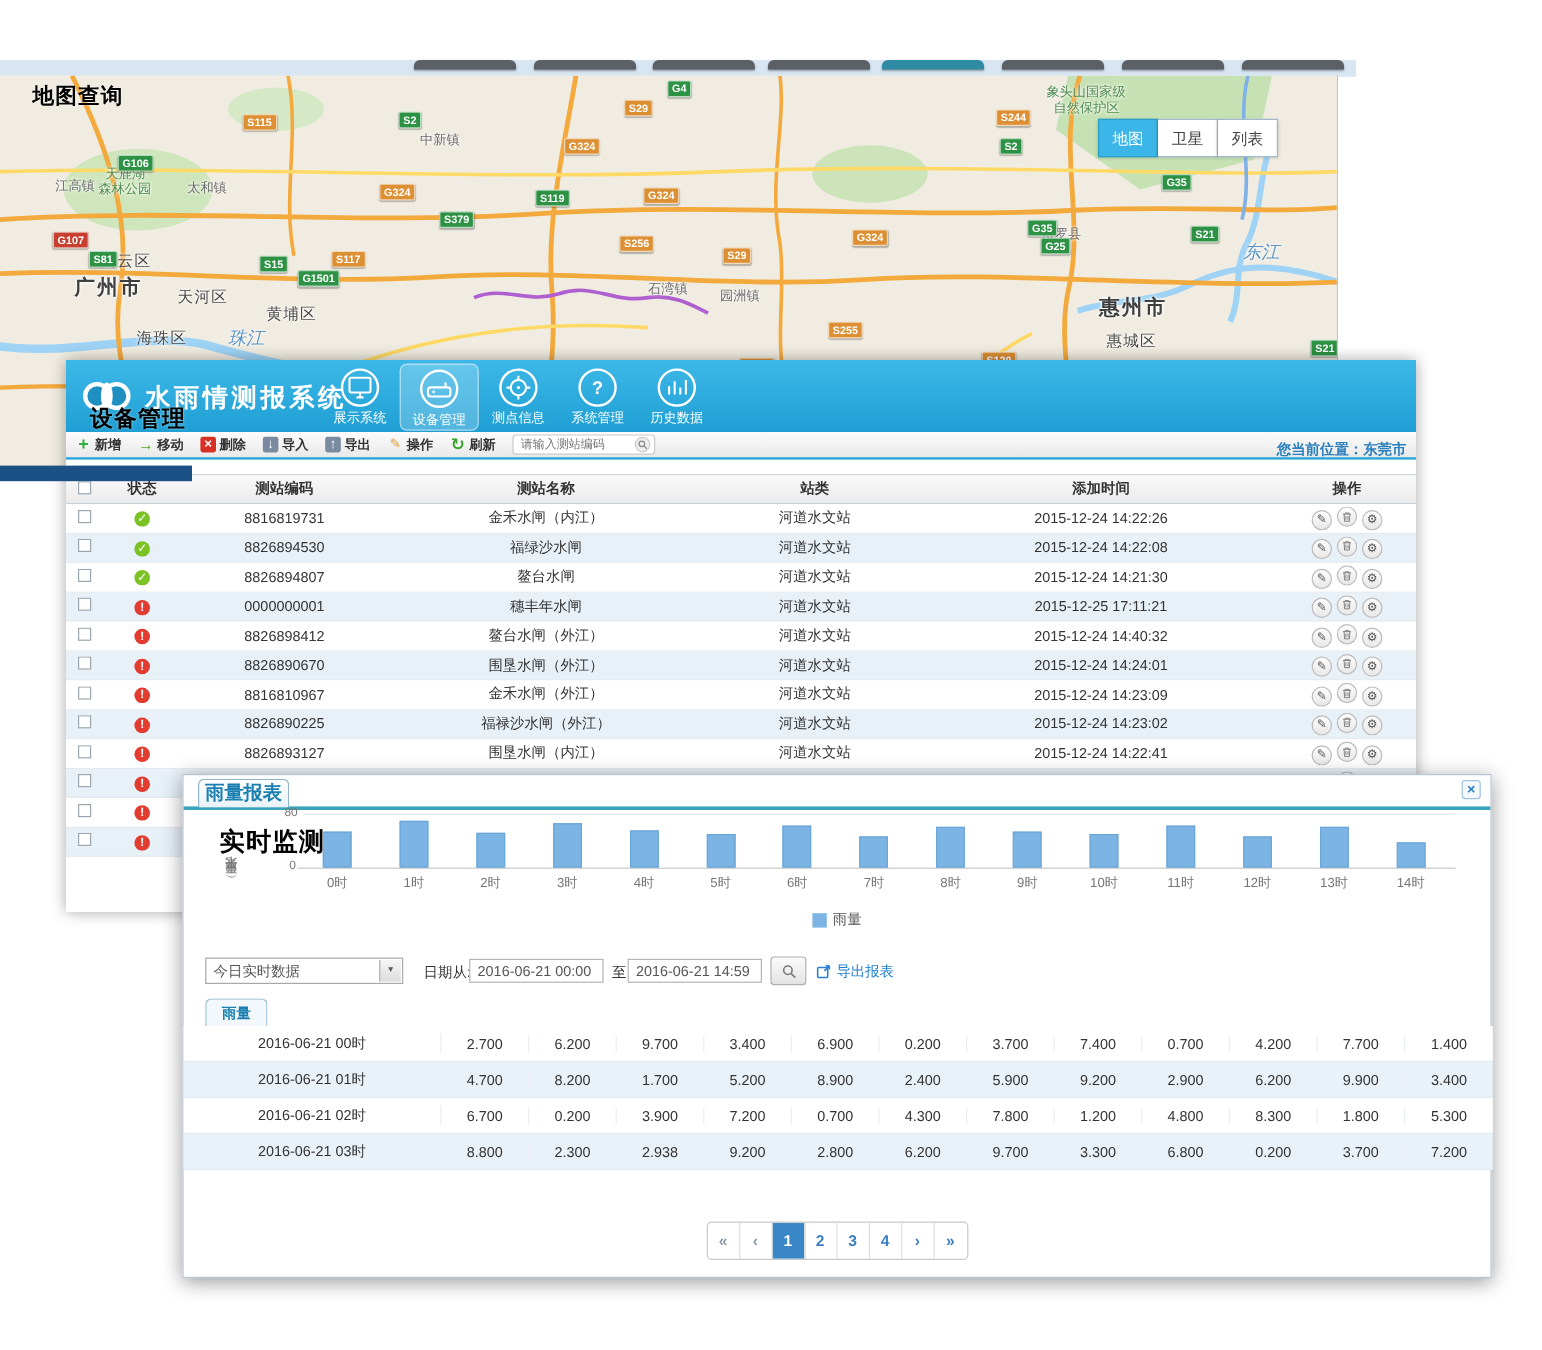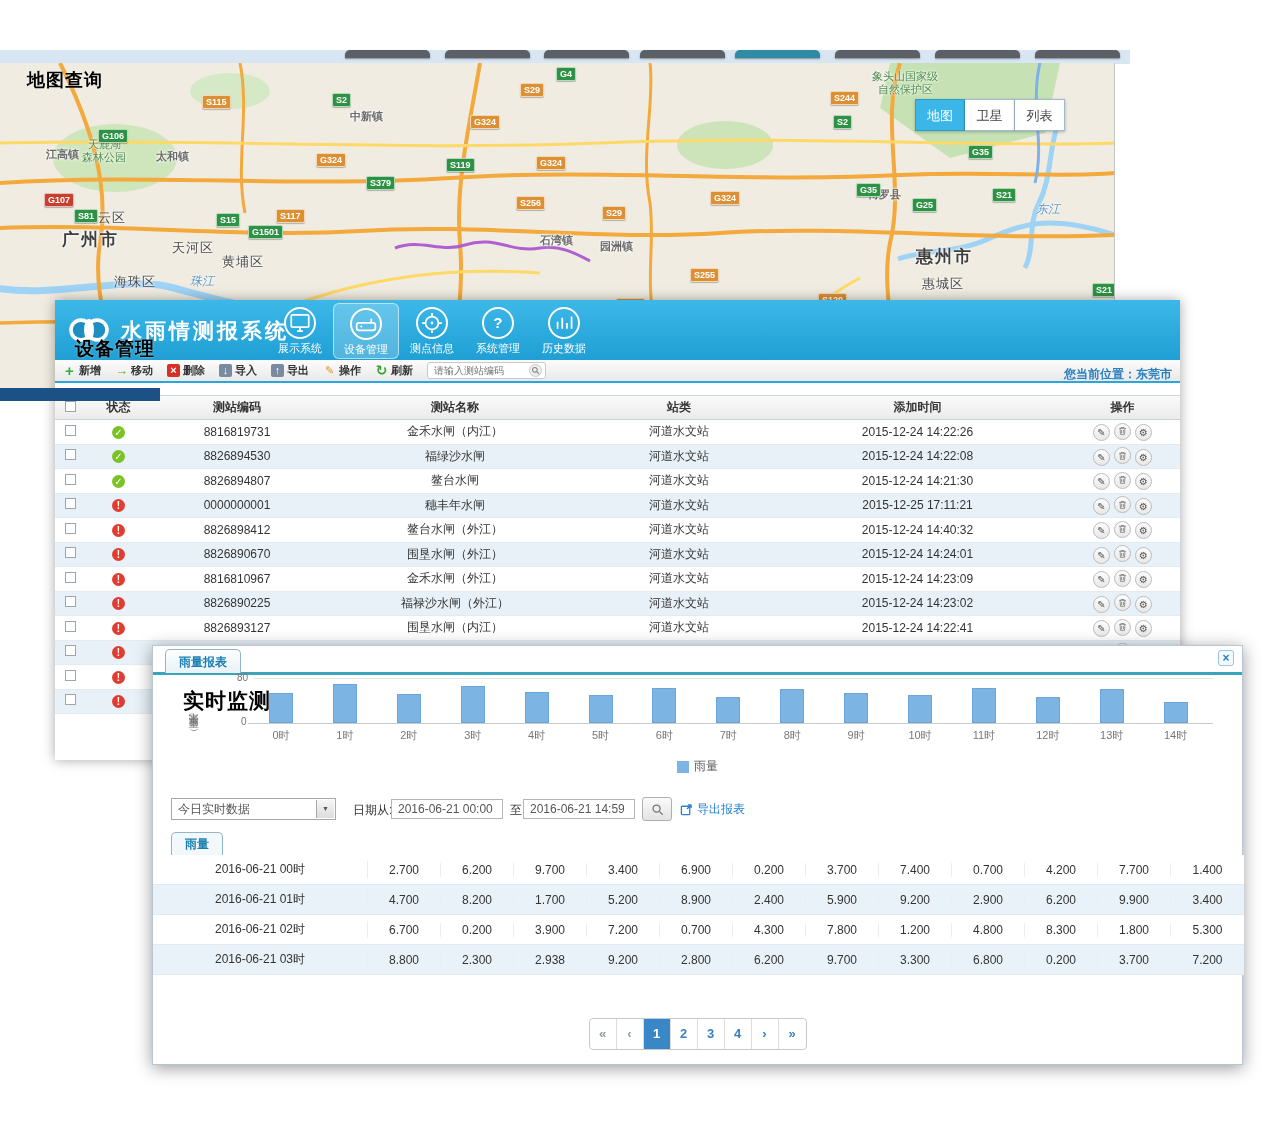--- a/index.html
+++ b/index.html
@@ -10,22 +10,22 @@
   .tabstrip { position:absolute; left:0; top:50px; width:1130px; height:14px; background:#d8e6f4; }
   .tabtop { position:absolute; top:0; width:85px; height:8px; border-radius:5px 5px 0 0; background:#5a6066; box-shadow:0 1px 2px rgba(0,0,0,.4); }
   .tabtop.teal { background:#2f8ba4; }
 
   
   .map { position:absolute; left:0; top:63px; width:1115px; height:325px; background:#f0ece1; border-right:1px solid #c4c4c4; overflow:hidden; }
   .map-art { position:absolute; left:0; top:0; }
   .mlabel { position:absolute; white-space:nowrap; text-shadow:0 0 3px #fff,0 0 3px #fff; }
   .mlabel.city { font-size:17px; font-weight:bold; color:#3e3e3e; letter-spacing:2px; }
   .mlabel.district { font-size:13px; color:#4a4a4a; letter-spacing:1px; }
-  .mlabel.town { font-size:11px; color:#6b6b6b;font-weight:bold; }
-  .mlabel.water { font-size:12px; font-style:italic; color:#5c96c8; }
+  .mlabel.town { font-size:11px; color:#6b6b6b; }
+  .mlabel.water { font-size:15px; font-style:italic; color:#5c96c8; }
   .mlabel.park { font-size:11px; color:#4e8b4e; }
   .badge { position:absolute; color:#fff; font-size:9px; font-weight:bold; line-height:12px; padding:0 3px; border-radius:2px; border:1px solid rgba(255,255,255,.65); box-shadow:0 1px 1px rgba(0,0,0,.25); }
   .badge.red { background:#c7402f; }
   .badge.orange { background:#dd8f33; }
   .badge.green { background:#2d9244; }
   .view-toggle { position:absolute; left:915px; top:36px; display:flex; }
   .vbtn { width:50px; height:32px; line-height:32px; text-align:center; font-size:13px; background:#fff; border:1px solid #9fb9d0; color:#444; box-shadow:0 1px 3px rgba(0,0,0,.25); cursor:pointer; }
   .vbtn + .vbtn { border-left:none; }
   .vbtn.active { background:#3cb6e8; color:#fff; border-color:#2e9ec9; }
   .navy-bar { position:absolute; left:0; top:388px; width:160px; height:13px; background:#1b5184; z-index:3; }
@@ -69,21 +69,21 @@
   .tcell { text-align:center; font-size:12px; color:#333; overflow:hidden; white-space:nowrap; }
   .cb { width:11px; height:11px; border:1px solid #9aa7b0; background:#fff; display:inline-block; cursor:pointer; }
   .st { width:13px; height:13px; border-radius:50%; color:#fff; font-size:10px; line-height:13px; font-weight:bold; display:inline-block; text-align:center; }
   .st.ok { background:#7bc224; }
   .st.alert { background:#e23c30; }
   .opico { width:17px; height:17px; border-radius:50%; border:1px solid #bbb; background:linear-gradient(#fdfdfd,#e8e8e8); display:inline-flex; align-items:center; justify-content:center; font-size:10px; color:#555; margin:0 2px; cursor:pointer; }
 
   
   .monwin { position:absolute; left:152px; top:645px; width:1091px; height:420px; background:#fff; border:1px solid #b7c6d2; box-shadow:0 3px 16px rgba(0,0,0,.4); z-index:4; }
   .tealline { position:absolute; left:0; top:26px; width:100%; height:3px; background:#3aa5ba; }
-  .montab { position:absolute; left:12px; top:3px; width:76px; height:24px; line-height:24px; text-align:center; border:1px solid #8fb6ca; border-bottom:none; border-radius:5px 5px 0 0; background:linear-gradient(#ffffff,#e8f2f7); color:#1a7fb0; font-size:12px; font-weight:bold; cursor:pointer; }
+  .montab { position:absolute; left:12px; top:3px; width:76px; height:24px; line-height:24px; text-align:center; border:1px solid #8fb6ca; border-bottom:none; border-radius:5px 5px 0 0; background:linear-gradient(#ffffff,#e8f2f7); color:#1a7fb0; font-size:16px; font-weight:bold; cursor:pointer; }
   .closebtn { position:absolute; right:8px; top:4px; width:16px; height:16px; line-height:14px; text-align:center; border:1px solid #9ec3e0; border-radius:3px; background:#f4f9fd; color:#2a7fbf; font-weight:bold; font-size:12px; cursor:pointer; }
   .gl80 { position:absolute; left:100px; top:32px; width:960px; height:1px; background:#e6e6e6; }
   .gl0 { position:absolute; left:95px; top:77px; width:965px; height:1px; background:#c9c9c9; }
   .ytick { position:absolute; font-size:10px; color:#777; }
   .ylab { position:absolute; left:34px; top:30px; width:12px; font-size:10px; color:#777; writing-mode:vertical-rl; transform:rotate(180deg); height:60px; letter-spacing:1px; }
   .bar { position:absolute; width:24px; background:#7cb5e4; border:1px solid #6aa6d8; }
   .xlab { position:absolute; width:44px; text-align:center; font-size:11px; color:#777; top:82px; }
   .legend { position:absolute; left:0; top:112px; width:100%; display:flex; justify-content:center; align-items:center; gap:5px; font-size:12px; color:#555; }
   .legsq { width:12px; height:12px; background:#7cb5e4; display:inline-block; }
   .selbox { position:absolute; left:18px; top:152px; width:165px; height:22px; border:1px solid #a8a8a8; background:#fff; font-size:12px; color:#555; line-height:20px; padding-left:6px; cursor:pointer; }
@@ -151,21 +151,21 @@
       <path d="M0 80 C 200 75, 400 88, 600 80 C 800 72, 1000 85, 1115 80" stroke="#ffd966" stroke-width="3" fill="none"></path>
       <path d="M150 325 C 200 280, 260 250, 330 230 C 400 210, 470 205, 540 210" stroke="#ffd966" stroke-width="3" fill="none"></path>
       <path d="M760 325 C 780 280, 810 240, 860 215" stroke="#ffd966" stroke-width="3" fill="none"></path>
       <path d="M1040 0 C 1030 40, 1045 80, 1035 120" stroke="#7fb1e8" stroke-width="3" fill="none"></path>
       <path d="M395 185 C 420 175, 440 190, 465 182 C 495 172, 510 190, 540 185 C 560 182, 575 190, 590 198" stroke="#b05fd0" stroke-width="3" fill="none"></path>
     </svg>
     <div id="map-labels">
         <div class="mlabel city" style="left: 62px; top: 165px;">广州市</div>
         <div class="mlabel city" style="left: 916px; top: 182px;">惠州市</div>
         <div class="mlabel district" style="left: 84px; top: 146px;">白云区</div>
-        <div class="mlabel district" style="left: 148px; top: 176px; margin-left: 24px;">天河区</div>
+        <div class="mlabel district" style="left: 148px; top: 176px;">天河区</div>
         <div class="mlabel district" style="left: 114px; top: 210px;">海珠区</div>
         <div class="mlabel district" style="left: 222px; top: 190px;">黄埔区</div>
         <div class="mlabel district" style="left: 922px; top: 212px;">惠城区</div>
         <div class="mlabel town" style="left: 46px; top: 84px;">江高镇</div>
         <div class="mlabel town" style="left: 156px; top: 86px;">太和镇</div>
         <div class="mlabel town" style="left: 350px; top: 46px;">中新镇</div>
         <div class="mlabel town" style="left: 540px; top: 170px;">石湾镇</div>
         <div class="mlabel town" style="left: 600px; top: 176px;">园洲镇</div>
         <div class="mlabel town" style="left: 868px; top: 124px;">博罗县</div>
         <div class="mlabel water" style="left: 190px; top: 210px;">珠江</div>
@@ -186,21 +186,21 @@
         <span class="badge orange" style="left: 470px; top: 52px;">G324</span>
         <span class="badge orange" style="left: 316px; top: 90px;">G324</span>
         <span class="badge orange" style="left: 536px; top: 93px;">G324</span>
         <span class="badge green" style="left: 446px; top: 95px;">S119</span>
         <span class="badge green" style="left: 968px; top: 82px;">G35</span>
         <span class="badge green" style="left: 366px; top: 113px;">S379</span>
         <span class="badge orange" style="left: 516px; top: 133px;">S256</span>
         <span class="badge green" style="left: 856px; top: 120px;">G35</span>
         <span class="badge orange" style="left: 602px; top: 143px;">S29</span>
         <span class="badge orange" style="left: 710px; top: 128px;">G324</span>
-        <span class="badge green" style="left: 912px; top: 135px;">G25</span>
+        <span class="badge green" style="left: 867px; top: 135px;">G25</span>
         <span class="badge green" style="left: 992px; top: 125px;">S21</span>
         <span class="badge red" style="left: 44px; top: 130px;">G107</span>
         <span class="badge green" style="left: 74px; top: 146px;">S81</span>
         <span class="badge green" style="left: 216px; top: 150px;">S15</span>
         <span class="badge orange" style="left: 276px; top: 146px;">S117</span>
         <span class="badge green" style="left: 248px; top: 162px;">G1501</span>
         <span class="badge orange" style="left: 616px; top: 235px;">S120</span>
         <span class="badge orange" style="left: 690px; top: 205px;">S255</span>
         <span class="badge green" style="left: 496px; top: 240px;">G94</span>
         <span class="badge orange" style="left: 818px; top: 230px;">S120</span>

